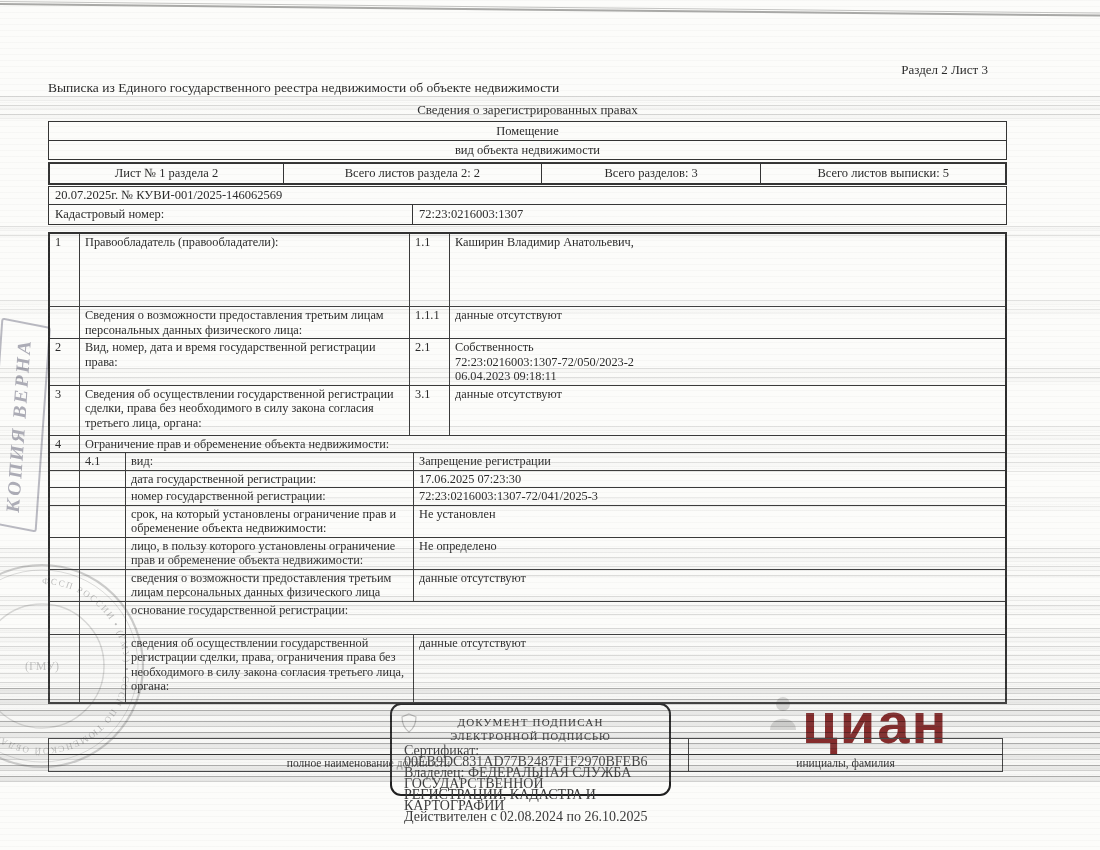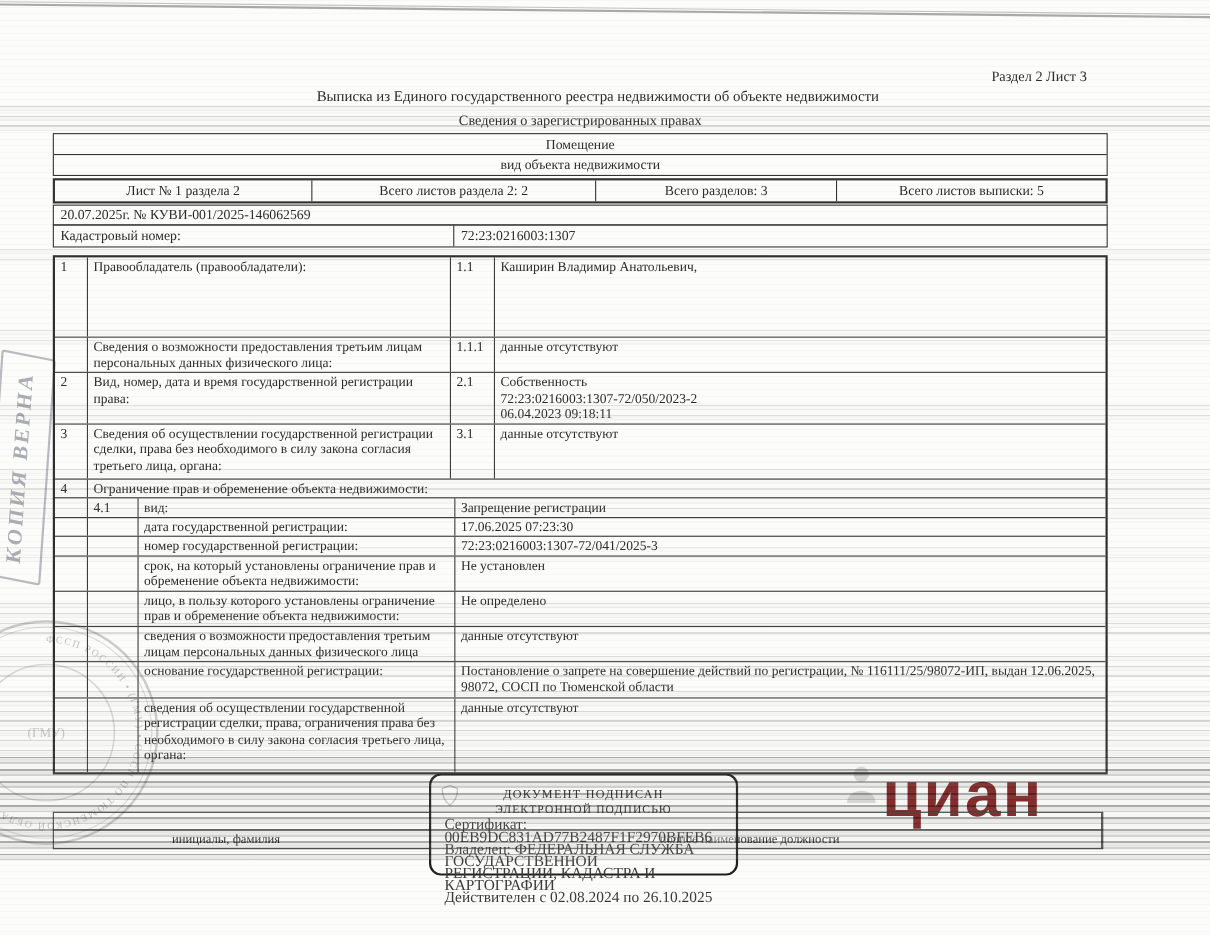--- a/index.html
+++ b/index.html
@@ -27,21 +27,21 @@
   .b9{top:628px;height:60px;opacity:.45;}
   .b10{top:688px;height:94px;opacity:.62;
        background:repeating-linear-gradient(180deg,
           rgba(35,35,35,.60) 0 1.5px, rgba(150,150,150,.30) 1.5px 5px,
           rgba(80,80,80,.40) 5px 6.5px, rgba(200,200,200,.14) 6.5px 11px);}
   .grain{position:absolute;inset:0;z-index:4;pointer-events:none;opacity:.05;
        background:repeating-linear-gradient(180deg,#888 0 1px,transparent 1px 6px);}
 
   
   .corner{position:absolute;top:62px;right:112px;font-size:13px;z-index:2;}
-  .title{position:absolute;top:80px;left:64px;width:959px;text-align:center;font-size:13.5px;z-index:2;}
+  .title{position:absolute;top:80px;left:48px;width:959px;font-size:13.5px;z-index:2;}
   .subtitle{position:absolute;top:102px;left:48px;width:959px;text-align:center;font-size:13px;z-index:2;}
 
   .hbox{position:absolute;left:48px;width:959px;border:1.5px solid #343434;font-size:12.5px;z-index:2;}
   .hrow{text-align:center;line-height:16px;}
   #objbox{top:121px;}
   #objbox .hrow{border-bottom:1px solid #343434;padding:1px 0;}
   #objbox .hrow:last-child{border-bottom:none;}
   #sheetbox{top:162px;display:flex;border-width:2px;}
   #sheetbox .cell{border-right:1.5px solid #343434;text-align:center;padding:2px 0;line-height:15px;}
   #sheetbox .cell:last-child{border-right:none;}
@@ -232,40 +232,39 @@
       <div class="c cn"></div>
       <div class="c csn"></div>
       <div class="c csl">сведения о возможности предоставления третьим лицам персональных данных физического лица</div>
       <div class="c cv">данные отсутствуют</div>
     </div>
 
     <div class="trow" style="min-height:33px">
       <div class="c cn"></div>
       <div class="c csn"></div>
       <div class="c csl">основание государственной регистрации:</div>
-      <div class="c cv">Постановление о запрете на совершение действий по регистрации, № 116111/25/98072-ИП, выдан 12.06.2025, 98072, СОСП по Тюменской области</div>
     </div>
 
     <div class="trow" style="min-height:67px">
       <div class="c cn"></div>
       <div class="c csn"></div>
       <div class="c csl">сведения об осуществлении государственной регистрации сделки, права, ограничения права без необходимого в силу закона согласия третьего лица, органа:</div>
       <div class="c cv">данные отсутствуют</div>
     </div>
 
   </div>
 
   <div id="sigrow">
+    <div class="scell left">
+      <div class="sline"></div>
+      <div class="slabel">полное наименование должности</div>
+    </div>
     <div class="scell right">
       <div class="sline"></div>
       <div class="slabel">инициалы, фамилия</div>
-    </div>
-    <div class="scell left">
-      <div class="sline"></div>
-      <div class="slabel">полное наименование должности</div>
     </div>
   </div>
 
   <div id="estamp">
     <svg class="shield" width="16" height="20" viewBox="0 0 16 20">
       <path d="M8,1 L15,4 C15,12 12,16 8,19 C4,16 1,12 1,4 Z" fill="none" stroke="#777" stroke-width="1.2"></path>
     </svg>
     <div class="l1">ДОКУМЕНТ ПОДПИСАН</div>
     <div class="l2">ЭЛЕКТРОННОЙ ПОДПИСЬЮ</div>
     <div class="sm">Сертификат: 00ЕВ9DС831АD77В2487F1F2970ВFЕВ6</div>

